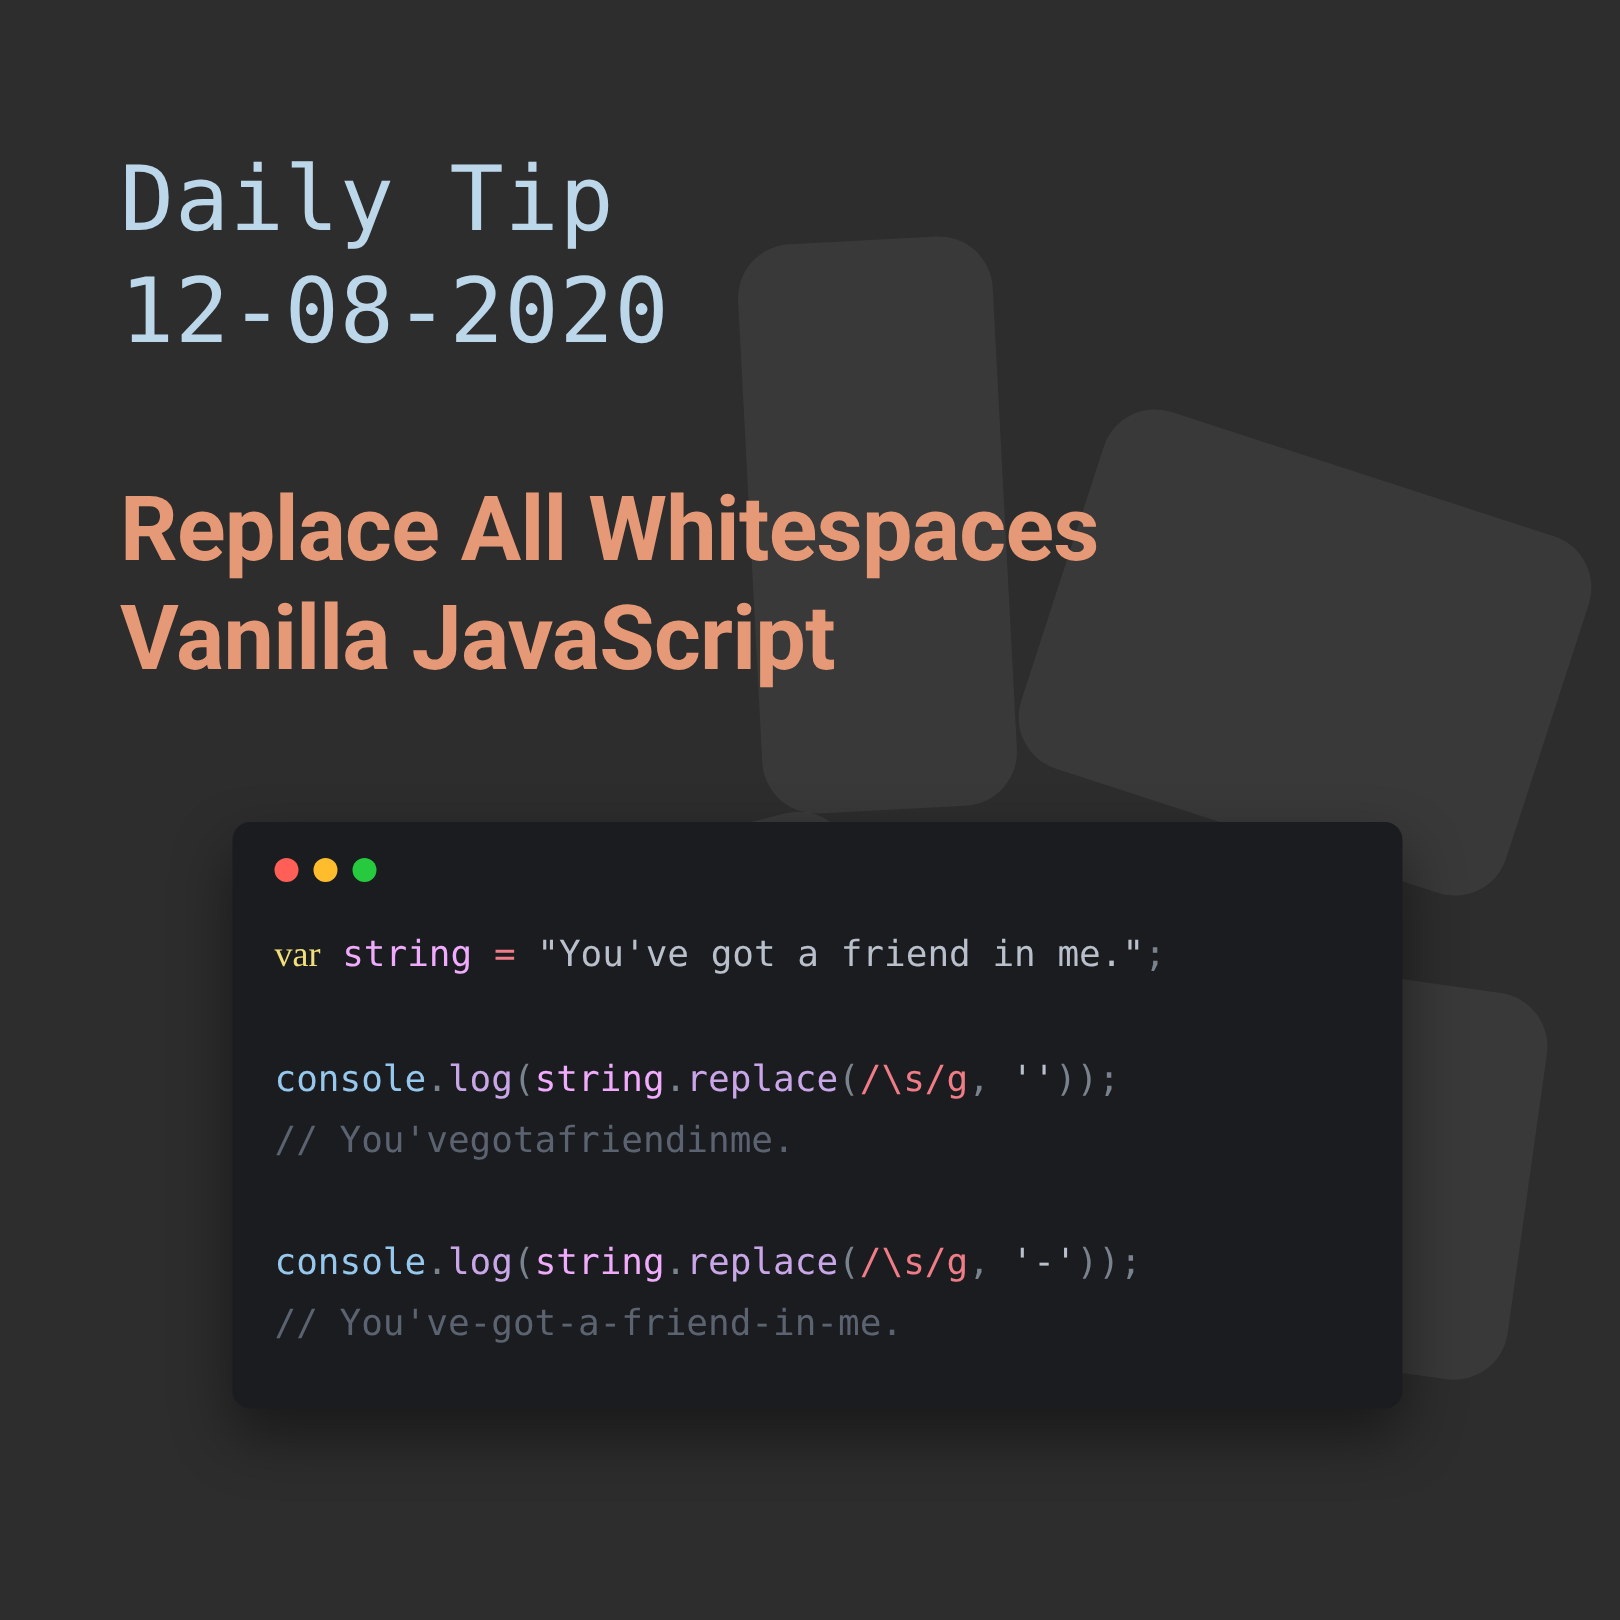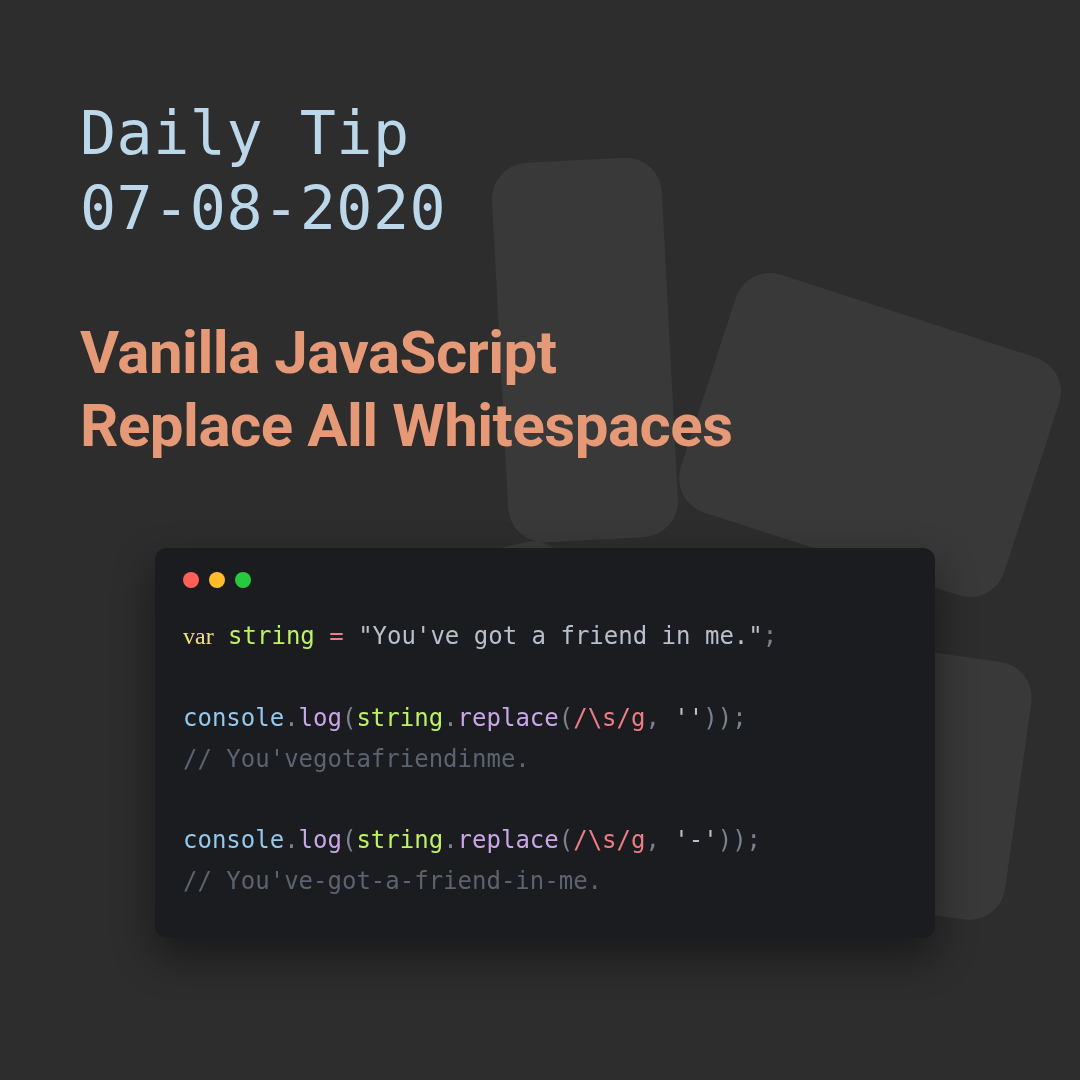--- a/index.html
+++ b/index.html
@@ -67,21 +67,21 @@
   .dot-yellow { background: #ffbd2e; }
   .dot-green { background: #27c93f; }
   .code {
     font-family: "SF Mono", Menlo, Consolas, monospace;
     font-size: 24px;
     line-height: 1.7;
     white-space: pre;
     color: #d8dee9;
   }
   .tok-kw { color: #f1e07a; font-family: Liberation Serif, serif; }
-  .tok-var { color: #bef264; }
+  .tok-var { color: #f0abfc; }
   .tok-op { color: #f07c87; }
   .tok-str { color: #b9c0cb; }
   .tok-punc { color: #7a828e; }
   .tok-obj { color: #96c7ec; }
   .tok-meth { color: #c9a6e8; }
   .tok-regex { color: #f07c87; text-align: center; }
   .tok-comment { color: #5c6370; }
 </style>
 </head>
 <body>
@@ -89,26 +89,26 @@
 <div class="bg-shapes">
   <div class="shape shape1"></div>
   <div class="shape shape2"></div>
   <div class="shape shape3"></div>
   <div class="shape shape4"></div>
 </div>
 
 <div class="content">
   <div class="eyebrow">
     <div>Daily Tip</div>
-    <div>07-08-2020</div>
+    <div>12-08-2020</div>
   </div>
 
   <div class="title">
+    <div>Replace All Whitespaces</div>
     <div>Vanilla JavaScript</div>
-    <div>Replace All Whitespaces</div>
   </div>
 
   <div class="code-window">
     <div class="traffic">
       <span class="dot dot-red"></span>
       <span class="dot dot-yellow"></span>
       <span class="dot dot-green"></span>
     </div>
     <div class="code"><span class="tok-kw">var</span> <span class="tok-var">string</span> <span class="tok-op">=</span> <span class="tok-str">"You've got a friend in me."</span><span class="tok-punc">;</span>
 

